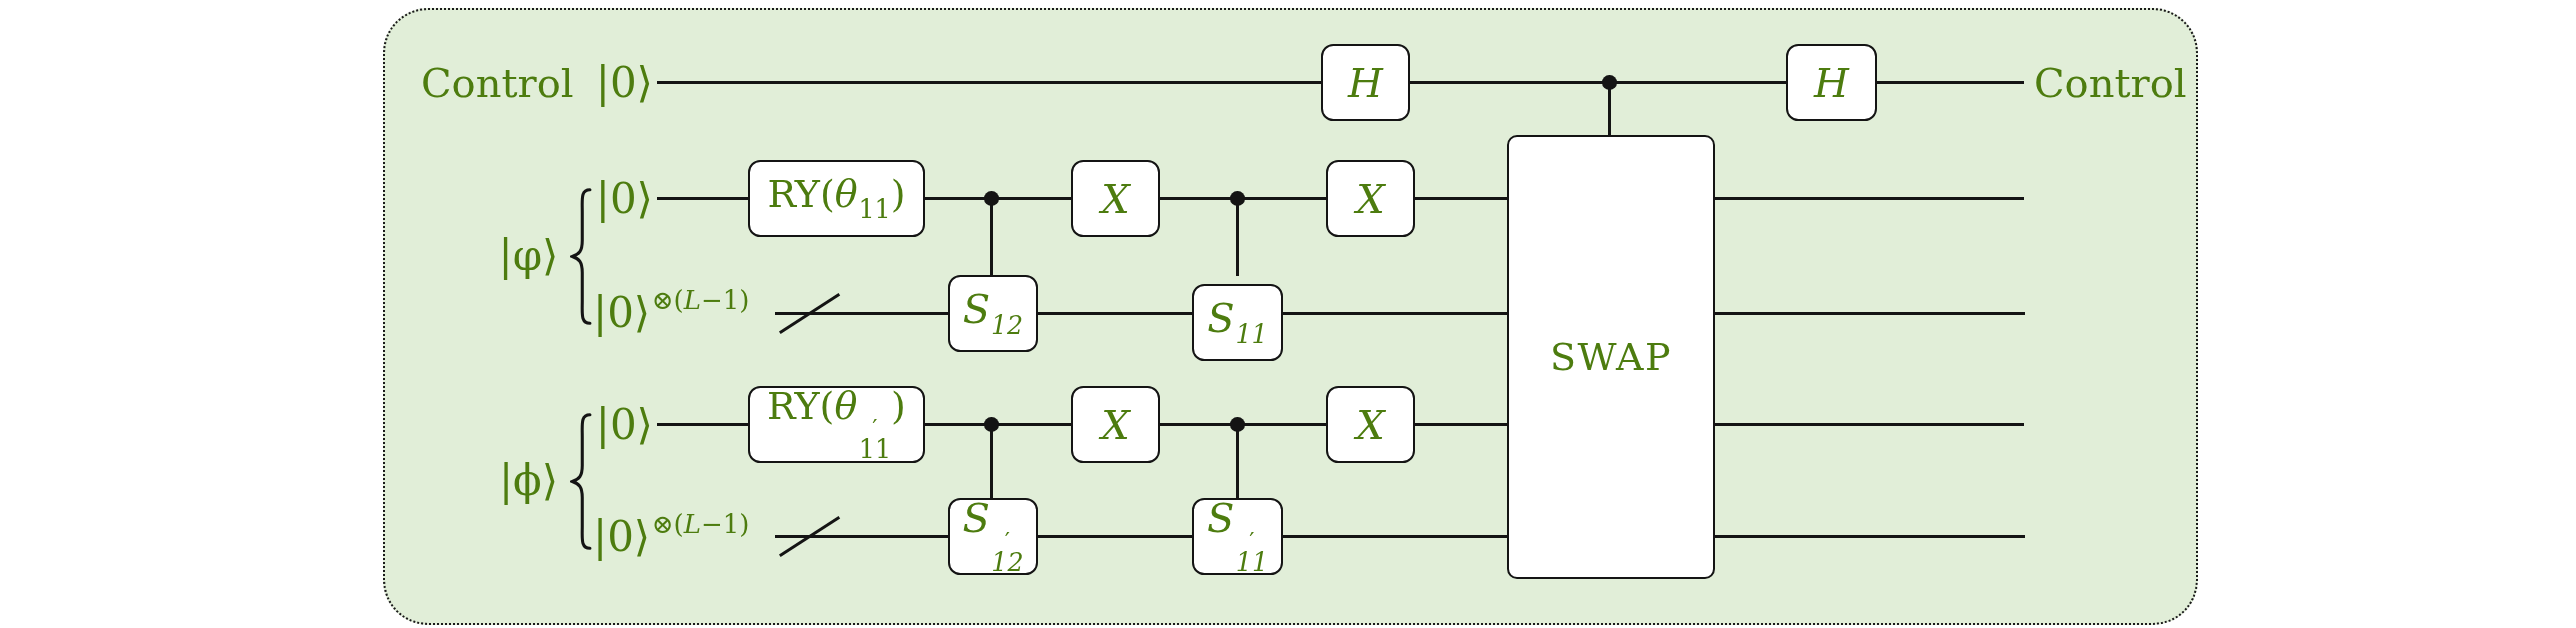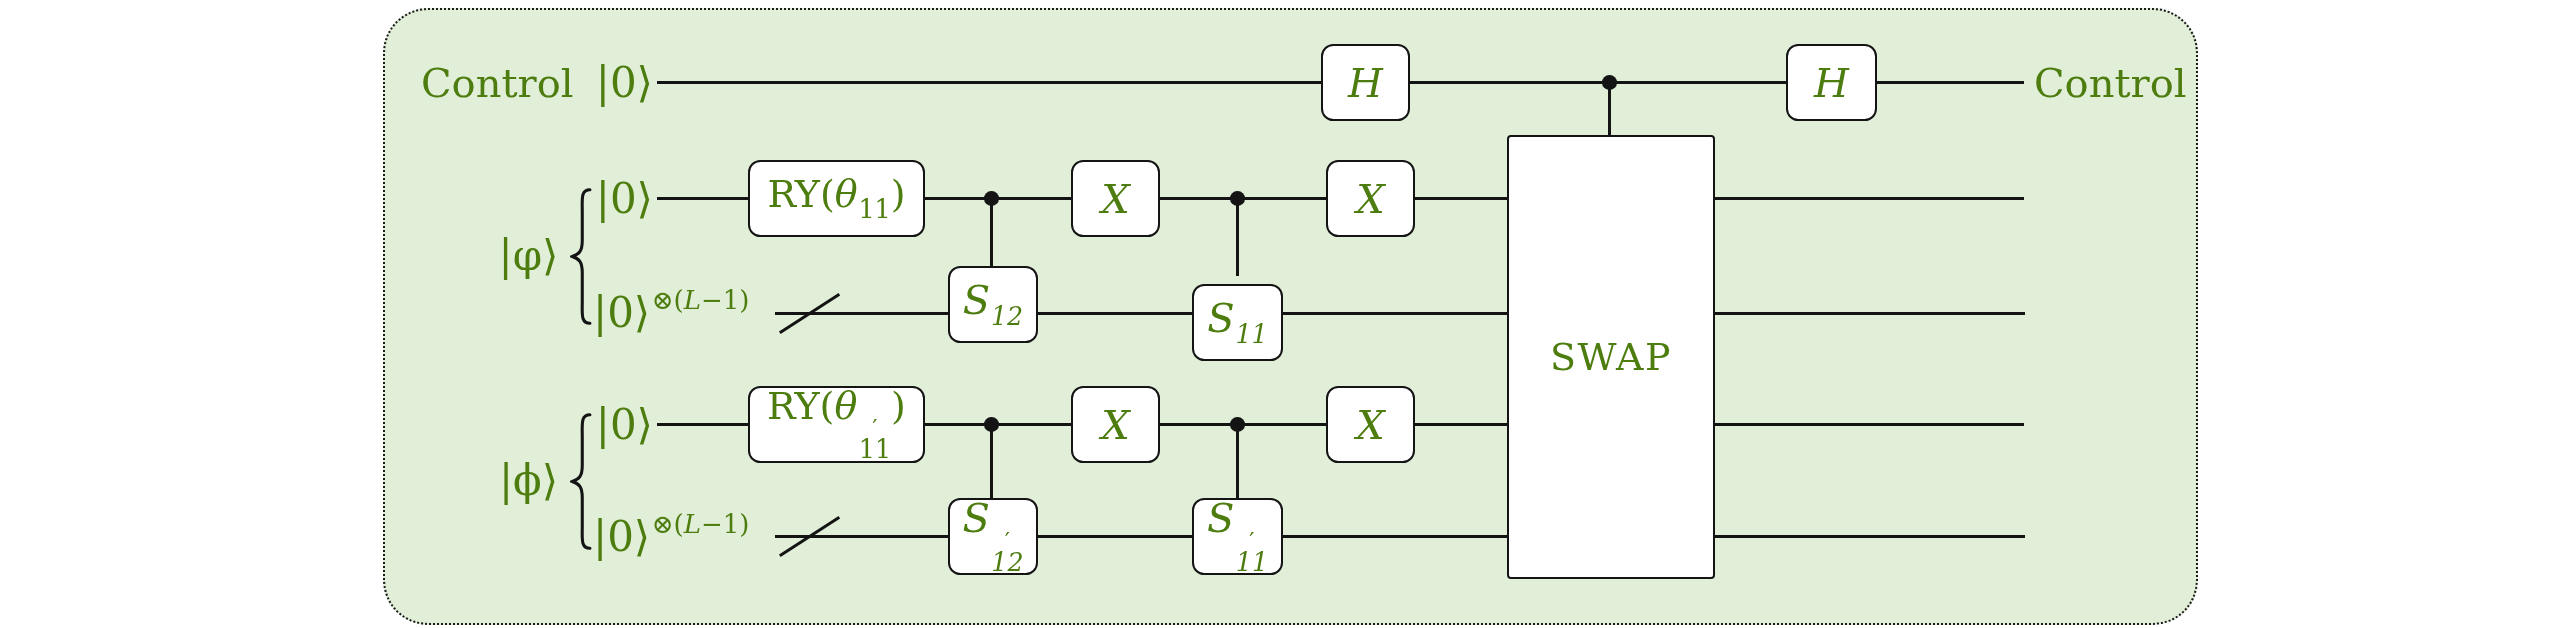--- a/index.html
+++ b/index.html
@@ -6,21 +6,21 @@
   #stage{position:relative;width:2576px;height:629px;background:#ffffff;overflow:hidden;
          font-family:"DejaVu Serif","Liberation Serif",serif;color:#4d7c0f;}
   .panel{position:absolute;left:383px;top:7.7px;width:1815px;height:617px;box-sizing:border-box;
          background:#e1eed8;border:2.3px dotted #1a1a1a;border-radius:45px;}
   .wire{position:absolute;height:2.7px;background:#141414;z-index:1;}
   .vline{position:absolute;width:2.7px;background:#141414;z-index:1;}
   .slash{position:absolute;width:71px;height:2.7px;background:#141414;transform:rotate(-33deg);z-index:2;}
   .dot{position:absolute;width:14.6px;height:14.6px;border-radius:50%;background:#141414;z-index:4;}
   .gate{position:absolute;box-sizing:border-box;background:#ffffff;border:2.7px solid #141414;
         border-radius:12.3px;display:flex;align-items:center;justify-content:center;z-index:3;}
-  .swapbox{border-radius:4px;}
+  .swapbox{border-radius:10px;}
   .lbl{display:inline-block;line-height:1;white-space:nowrap;font-size:40px;}
   .it{font-style:italic;}
   .rm{font-style:normal;}
   .sub{font-size:25.4px;vertical-align:-10.8px;margin-left:0.8px;}
   .stack{display:inline-flex;flex-direction:column;align-items:center;vertical-align:-15.4px;margin-left:1.5px;}
   .stack .prm{font-size:23px;line-height:0.65;height:17px;font-style:normal;}
   .stack .dsub{font-size:25.4px;line-height:1;}
   .ry-lbl{font-size:38px;}
   .swap-lbl{font-size:38px;letter-spacing:1.5px;font-style:normal;}
   .txt{position:absolute;display:flex;align-items:center;z-index:2;font-size:40px;line-height:1;white-space:nowrap;}
@@ -88,21 +88,21 @@
   <div class="gate" style="left:1321px;top:44px;width:89px;height:77px;">
     <span class="lbl it">H</span>
   </div>
   <div class="gate" style="left:1786px;top:44px;width:91px;height:77px;">
     <span class="lbl it">H</span>
   </div>
 
   <div class="gate" style="left:748px;top:160px;width:177px;height:77px;">
     <span class="lbl ry-lbl"><span class="rm">RY(</span><span class="it">θ</span><span class="sub">11</span><span class="rm">)</span></span>
   </div>
-  <div class="gate" style="left:948px;top:266px;width:90px;height:77px;">
+  <div class="gate" style="left:948px;top:275px;width:90px;height:77px;">
     <span class="lbl it"><span>S</span><span class="sub">12</span></span>
   </div>
   <div class="gate" style="left:1071px;top:160px;width:89px;height:77px;">
     <span class="lbl it">X</span>
   </div>
   <div class="gate" style="left:1192px;top:284px;width:91px;height:77px;">
     <span class="lbl it"><span>S</span><span class="sub">11</span></span>
   </div>
   <div class="gate" style="left:1326px;top:160px;width:89px;height:77px;">
     <span class="lbl it">X</span>

